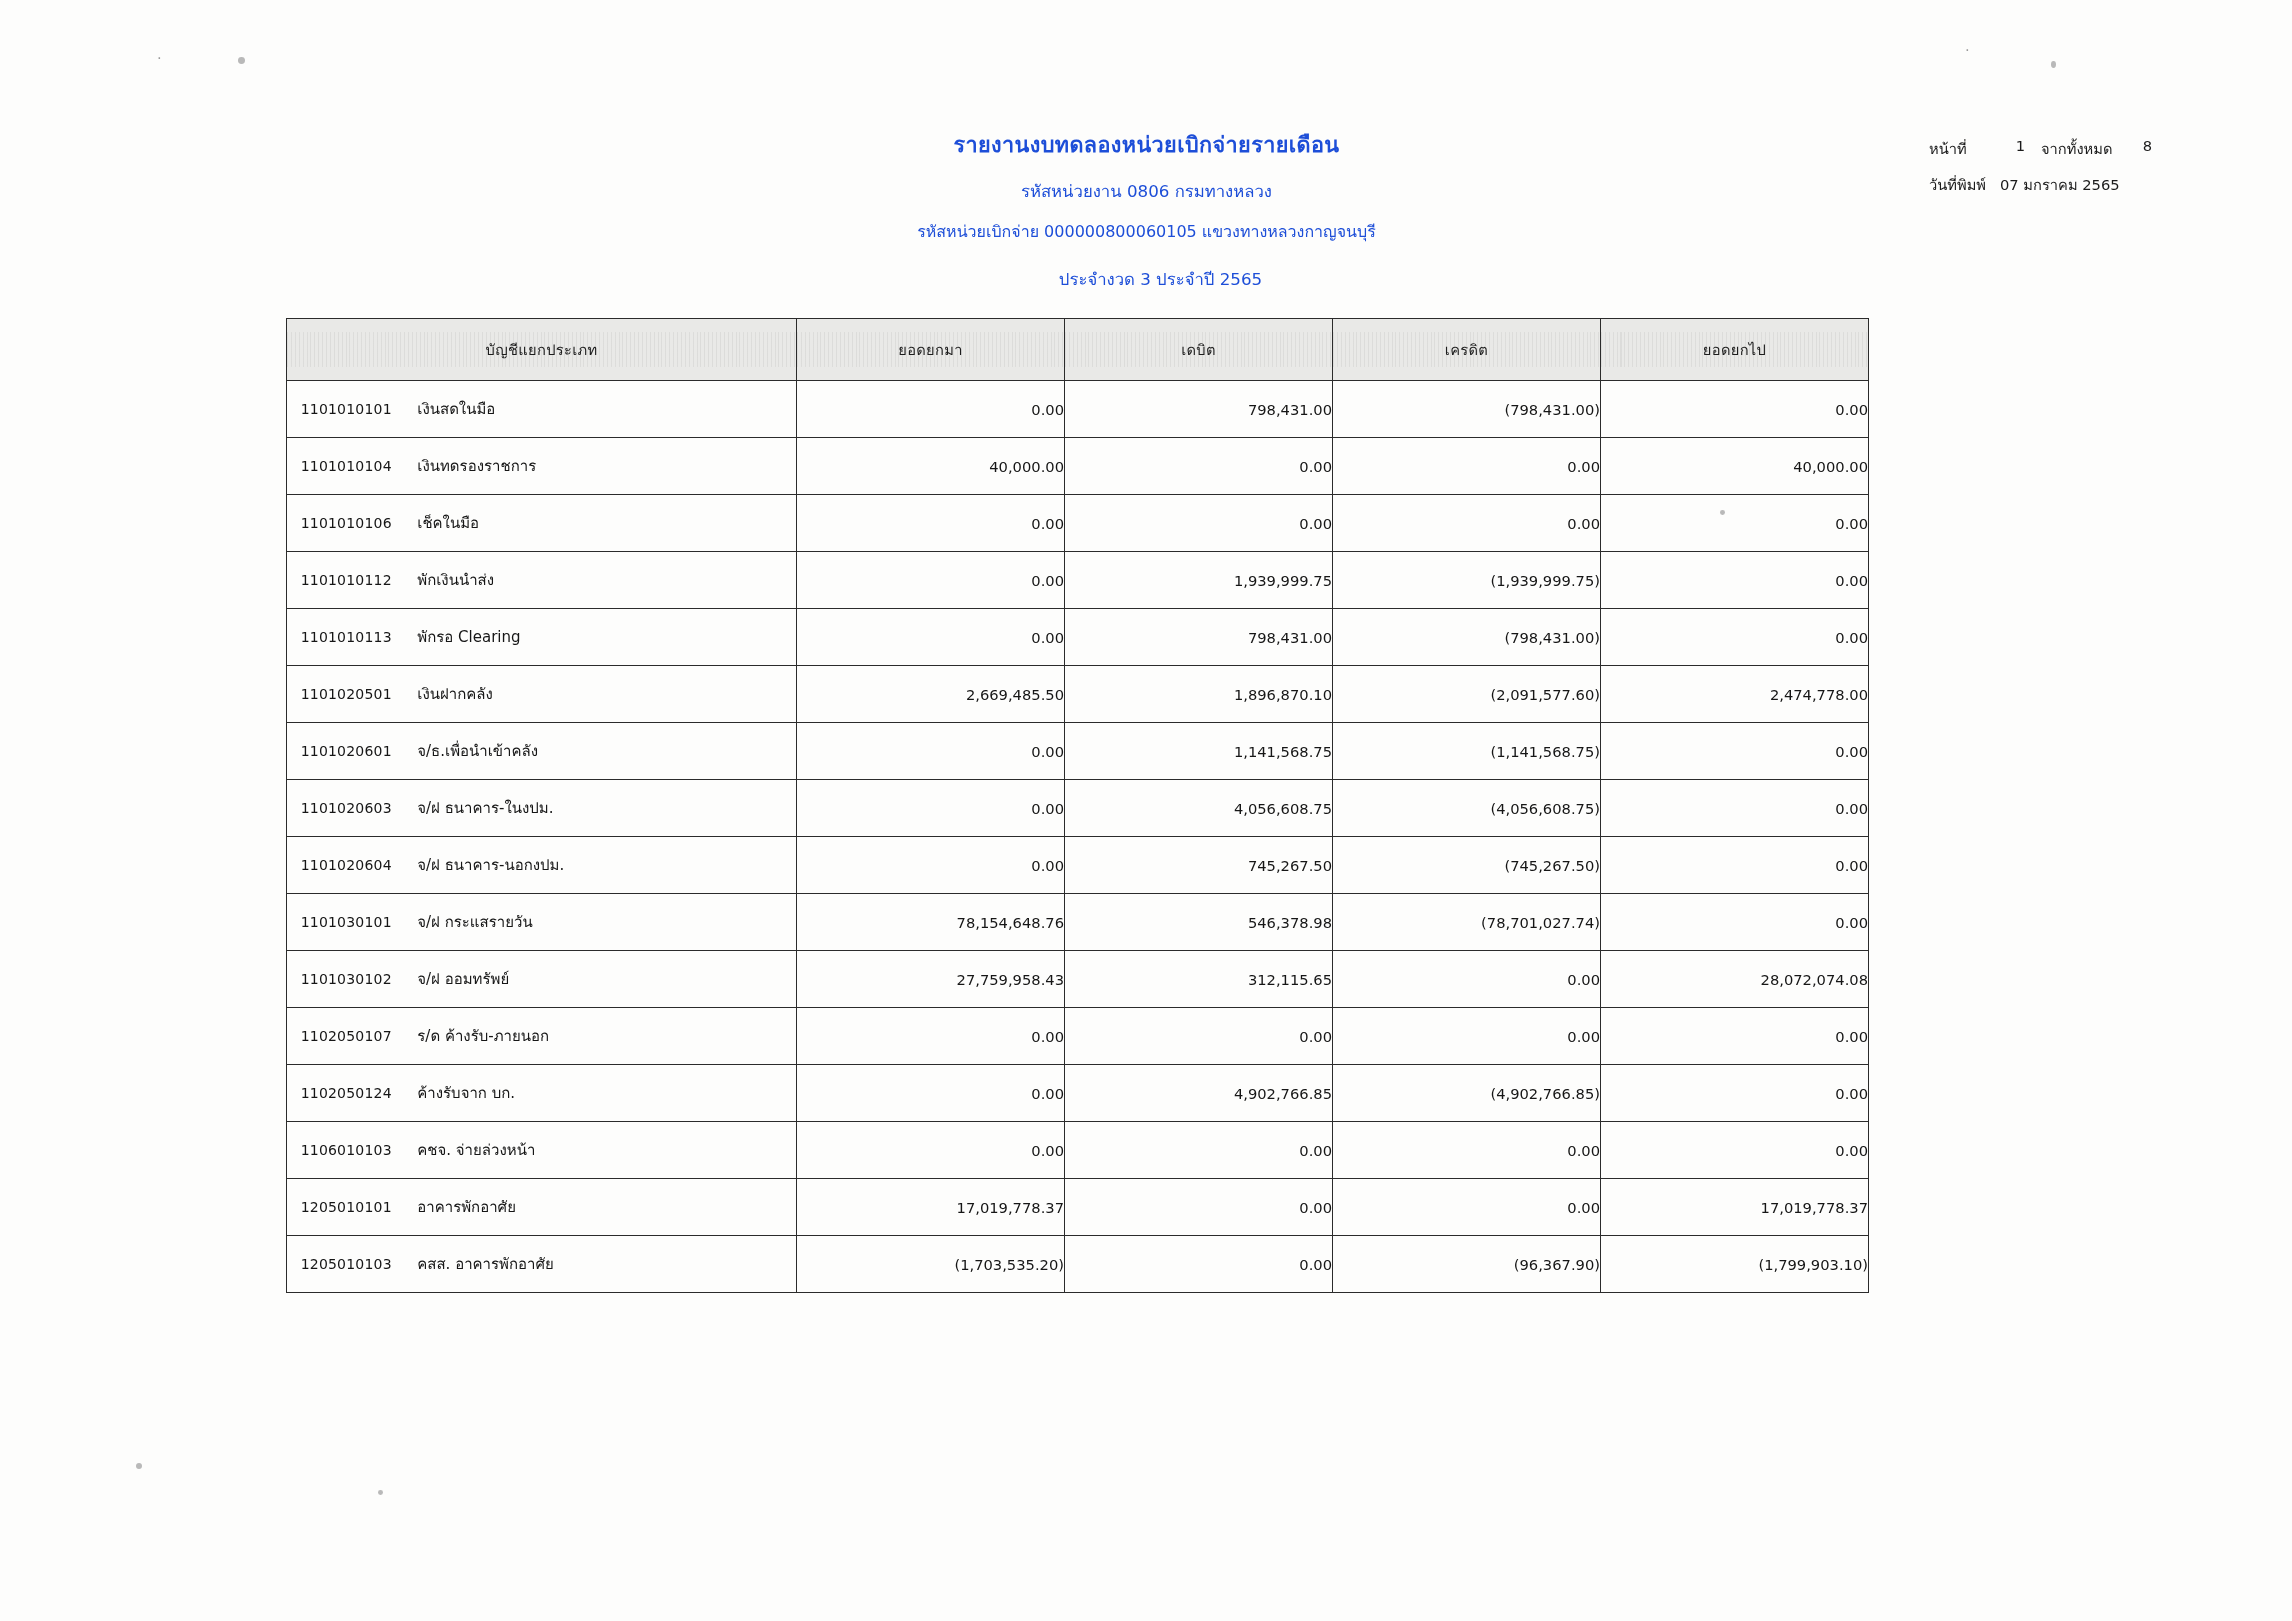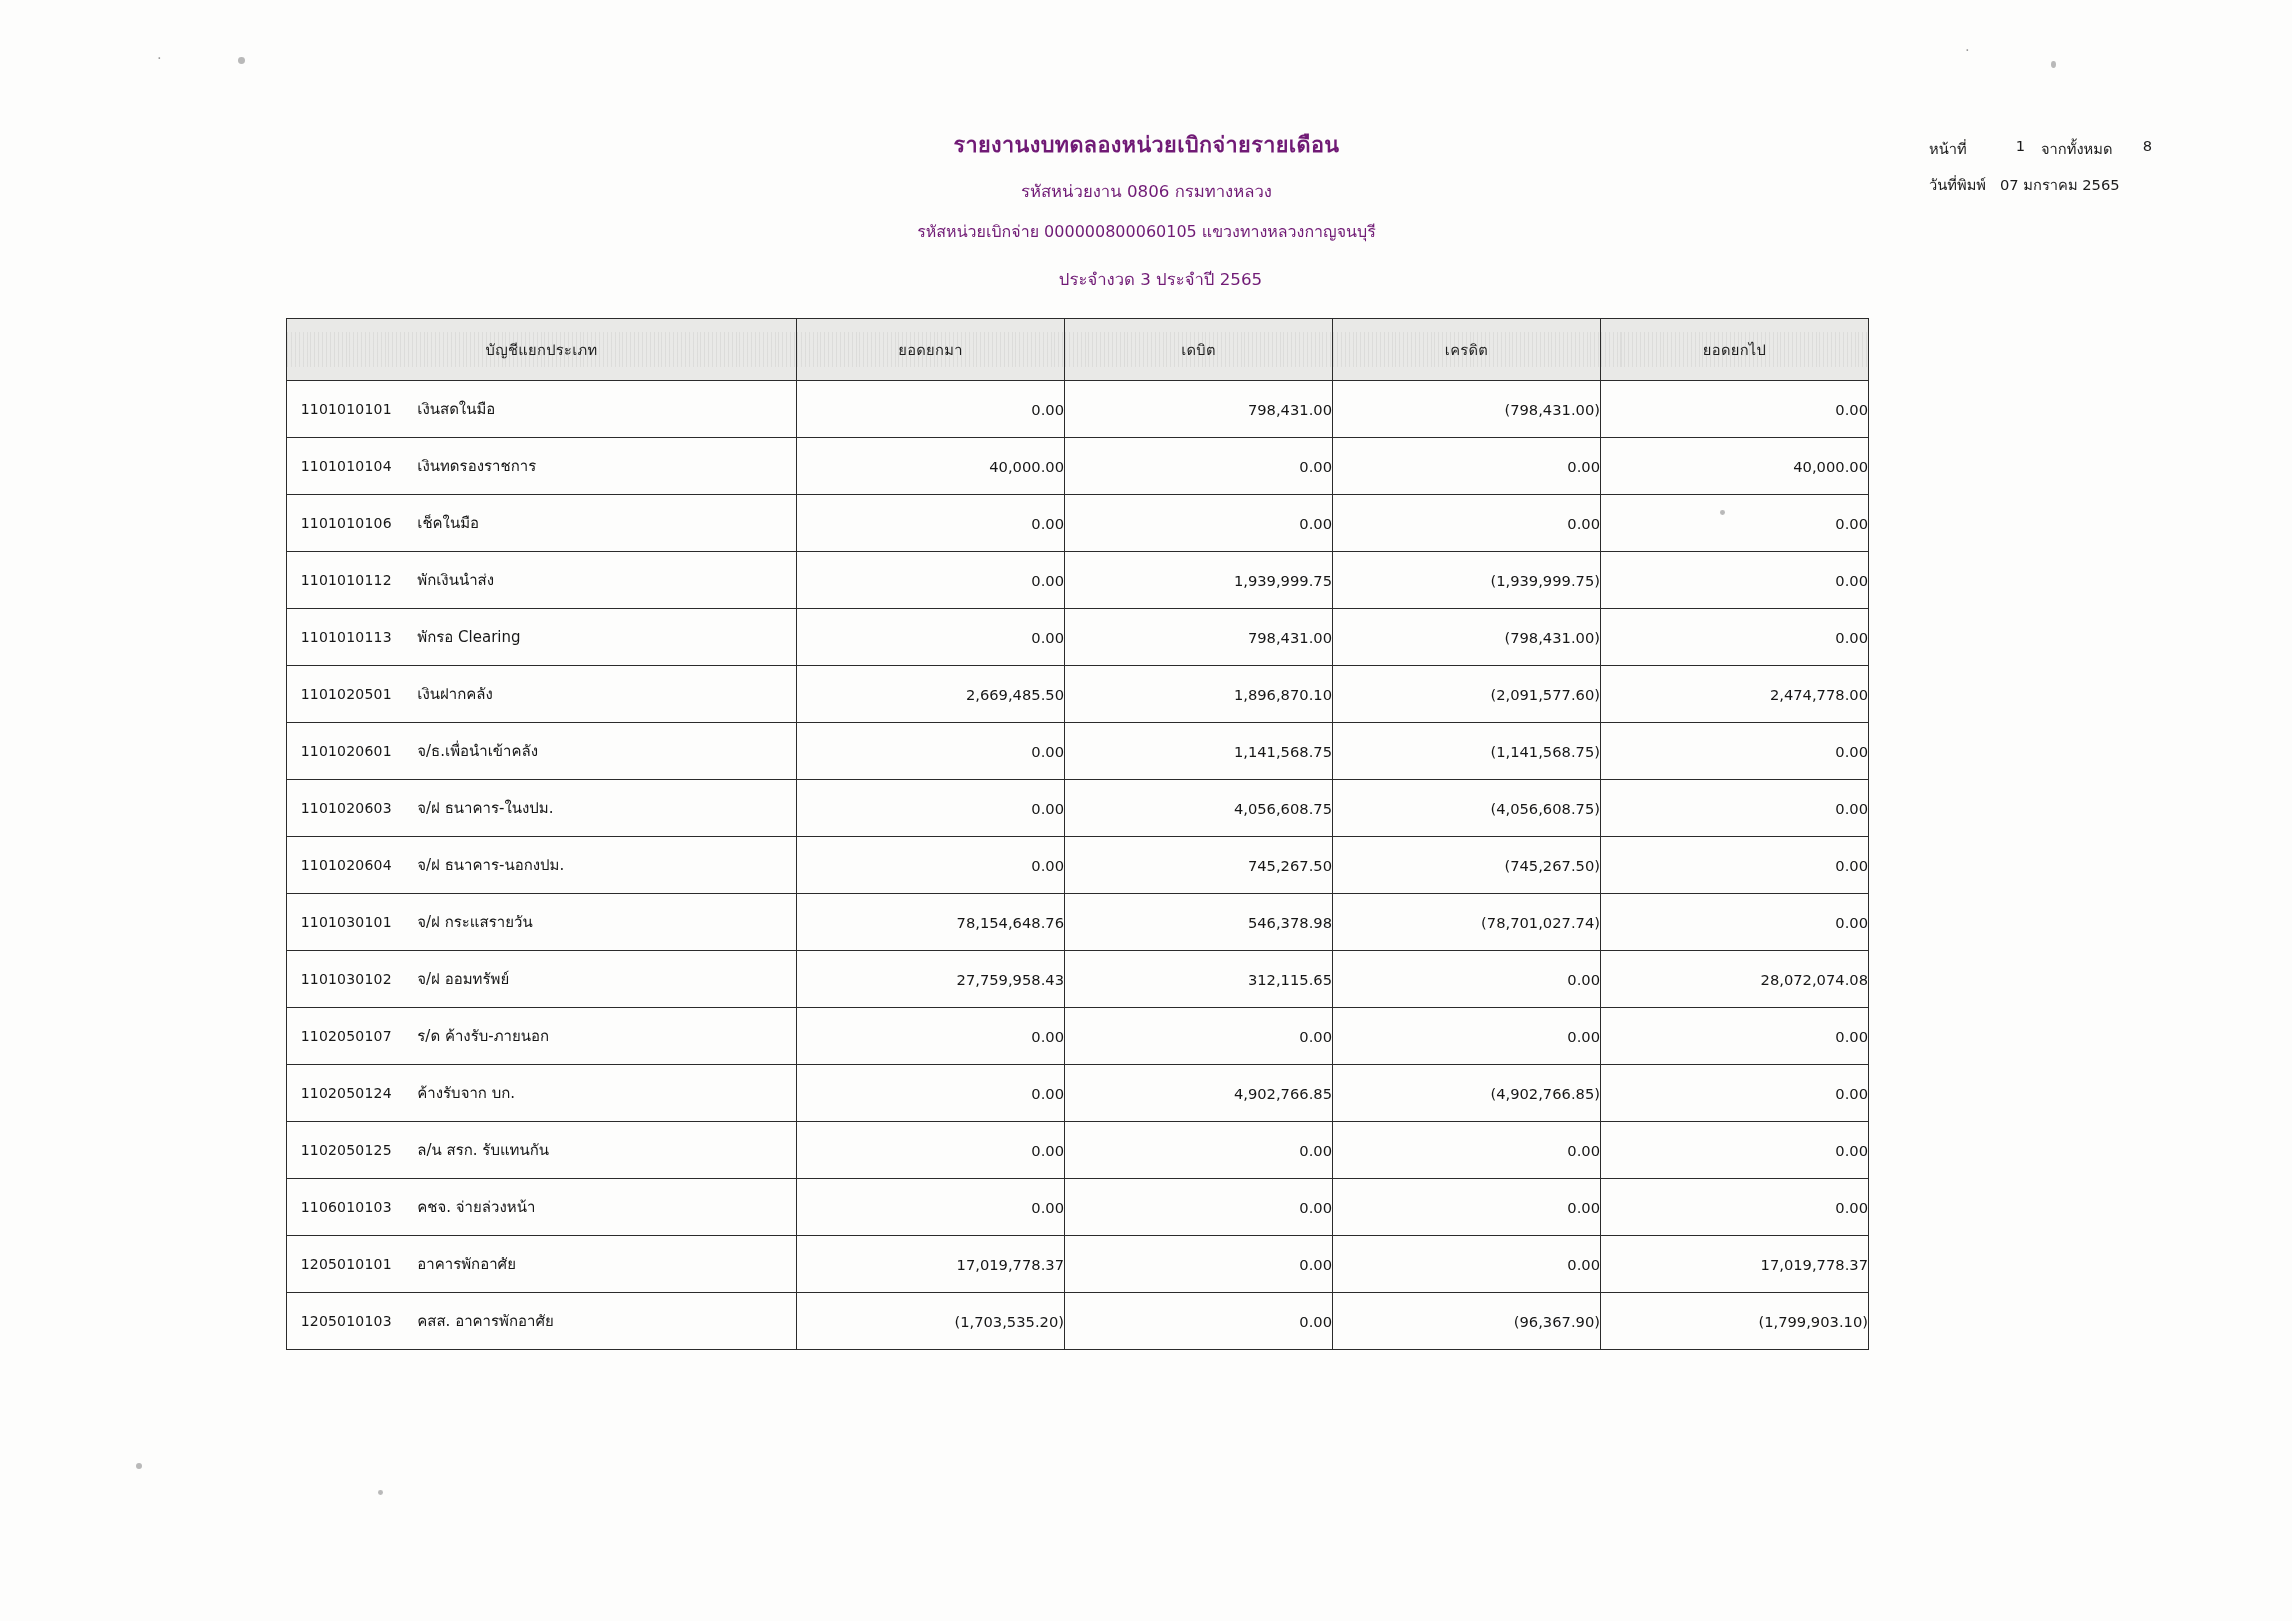--- a/index.html
+++ b/index.html
@@ -30,21 +30,21 @@
     line-height: 1;
     font-family: "DejaVu Sans", sans-serif;
   }
 
   .header-block {
     position: absolute;
     left: 0;
     top: 127px;
     width: 2293px;
     text-align: center;
-    color: #701a75;
+    color: #1d4ed8;
   }
   .doc-title {
     font-size: 21.6px;
     font-weight: bold;
     letter-spacing: 0.4px;
   }
   .doc-sub {
     font-size: 16.7px;
     margin-top: 15.7px;
   }
@@ -376,32 +376,20 @@
               </div>
             </td>
             <td class="num">0.00</td>
             <td class="num">4,902,766.85</td>
             <td class="num">(4,902,766.85)</td>
             <td class="num">0.00</td>
           </tr>
           <tr>
             <td>
               <div class="cell-acct">
-                <span class="acct-code">1102050125</span>
-                <span class="acct-name">ล/น สรก. รับแทนกัน</span>
-              </div>
-            </td>
-            <td class="num">0.00</td>
-            <td class="num">0.00</td>
-            <td class="num">0.00</td>
-            <td class="num">0.00</td>
-          </tr>
-          <tr>
-            <td>
-              <div class="cell-acct">
                 <span class="acct-code">1106010103</span>
                 <span class="acct-name">คชจ. จ่ายล่วงหน้า</span>
               </div>
             </td>
             <td class="num">0.00</td>
             <td class="num">0.00</td>
             <td class="num">0.00</td>
             <td class="num">0.00</td>
           </tr>
           <tr>

